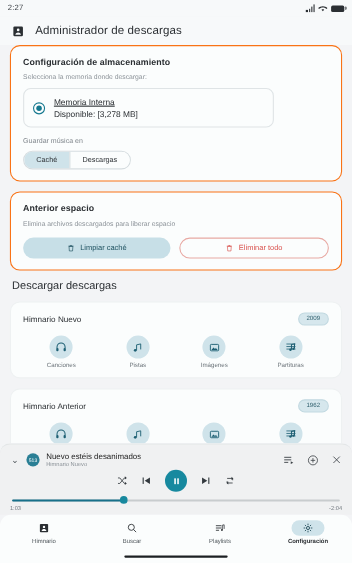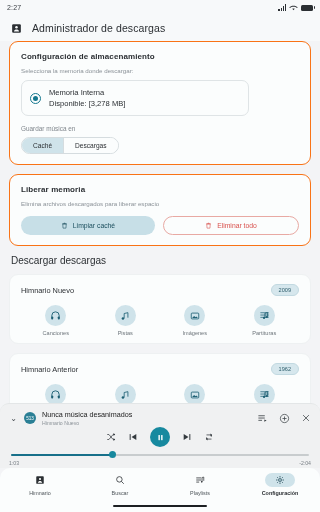--- a/index.html
+++ b/index.html
@@ -51,21 +51,21 @@
   .radio-box{
     border:1px solid #dfe4e6; border-radius:7px; padding:6px 8px;
     display:flex; align-items:center; gap:8px; margin-top:6px;
     width:82%;
   }
   .radio{
     width:11px;height:11px;border-radius:50%;border:1.4px solid #15788f;
     display:flex;align-items:center;justify-content:center;flex:none;
   }
   .radio:after{content:"";width:5px;height:5px;border-radius:50%;background:#15788f;}
-  .radio-l1{font-size:7.6px;color:#2b2f33;line-height:1.45;}
+  .radio-l1{font-size:7.6px;color:#2b2f33;line-height:1.45;text-decoration:underline;}
   .radio-l2{font-size:7.6px;color:#2b2f33;line-height:1.45;}
 
   .label-sm{ font-size:6.4px;color:#80878d; margin-top:9px;}
 
   
   .seg{
     display:inline-flex; margin-top:5px; border:1px solid #d5dcdf;
     border-radius:13px; overflow:hidden; height:17px;
   }
   .seg div{
@@ -197,21 +197,21 @@
     </div>
 
     <div class="label-sm">Guardar música en</div>
     <div class="seg">
       <div class="on">Caché</div>
       <div class="off">Descargas</div>
     </div>
   </div>
 
   <div class="card">
-    <div class="sec-title">Liberar memoria</div>
+    <div class="sec-title">Anterior espacio</div>
     <div class="sec-sub">Elimina archivos descargados para liberar espacio</div>
     <div class="btn-row">
       <div class="btn btn-fill">
         <svg width="7" height="7" viewBox="0 0 24 24">
           <path d="M6 7h12l-1 14H7z" fill="none" stroke="#1c4f5e" stroke-width="2"></path>
           <path d="M4 6h16M10 6V4h4v2" fill="none" stroke="#1c4f5e" stroke-width="2"></path>
         </svg>
         <span>Limpiar caché</span>
       </div>
       <div class="btn btn-out">
@@ -324,21 +324,21 @@
 
 </div>
 
 <div class="player">
   <div class="pl-top">
     <div class="chev">⌄</div>
     <div class="art">
       <span>513</span>
     </div>
     <div class="pl-meta">
-      <div class="pl-title">Nunca música desanimados</div>
+      <div class="pl-title">Nuevo estéis desanimados</div>
       <div class="pl-sub">Himnario Nuevo</div>
     </div>
     <div class="pl-acts">
       <svg width="11" height="11" viewBox="0 0 24 24">
         <path d="M3 6h14M3 11h14M3 16h8" stroke="#3a4045" stroke-width="1.8" fill="none"></path>
         <path d="M16 14l5 2.6-5 2.6z" fill="#3a4045"></path>
       </svg>
       <svg width="11" height="11" viewBox="0 0 24 24">
         <circle cx="12" cy="12" r="9" fill="none" stroke="#3a4045" stroke-width="1.6"></circle>
         <path d="M12 7.5v9M7.5 12h9" stroke="#3a4045" stroke-width="1.6"></path>

